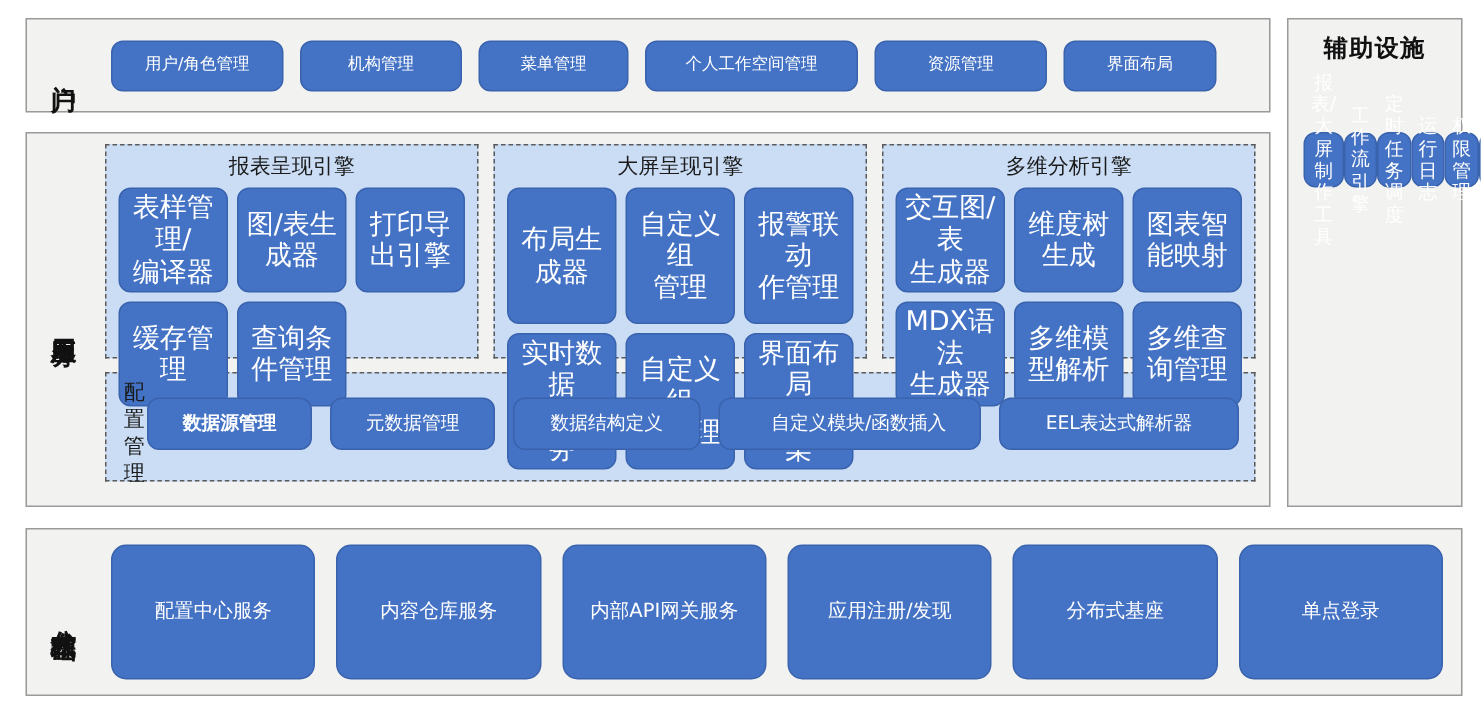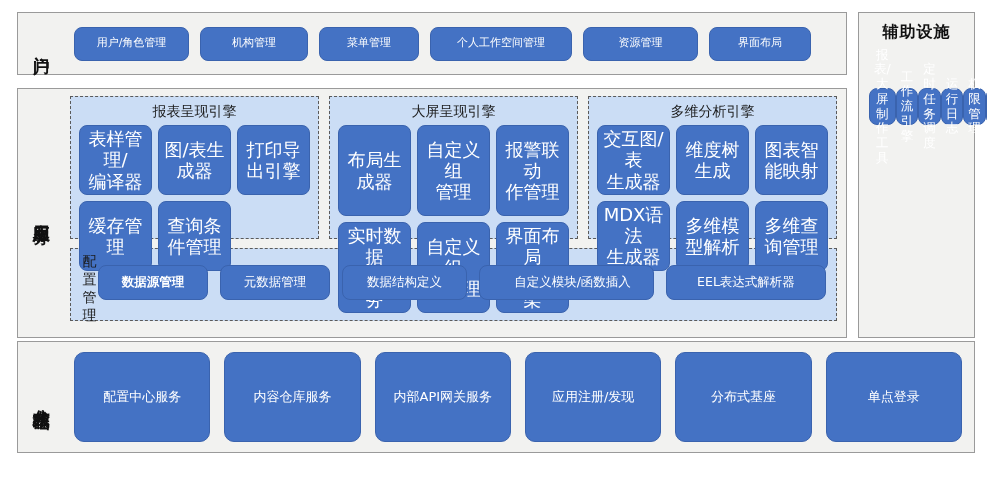--- a/index.html
+++ b/index.html
@@ -176,21 +176,21 @@
     justify-content: flex-start;
     margin-top: 37px;
   }
   #aux-list .btn {
     height: 37px;
     border-radius: 8px;
     font-size: 12.5px;
   }
 
   
-  #base-panel { left: 17px; top: 341px; width: 958px; height: 112px; }
+  #base-panel { left: 17px; top: 352px; width: 958px; height: 112px; }
   #base-row {
     position: absolute;
     left: 56px; right: 12px; top: 10px; bottom: 10px;
     display: flex;
     align-items: stretch;
     justify-content: space-between;
     gap: 14px;
   }
   #base-row .btn {
     flex: 1;

